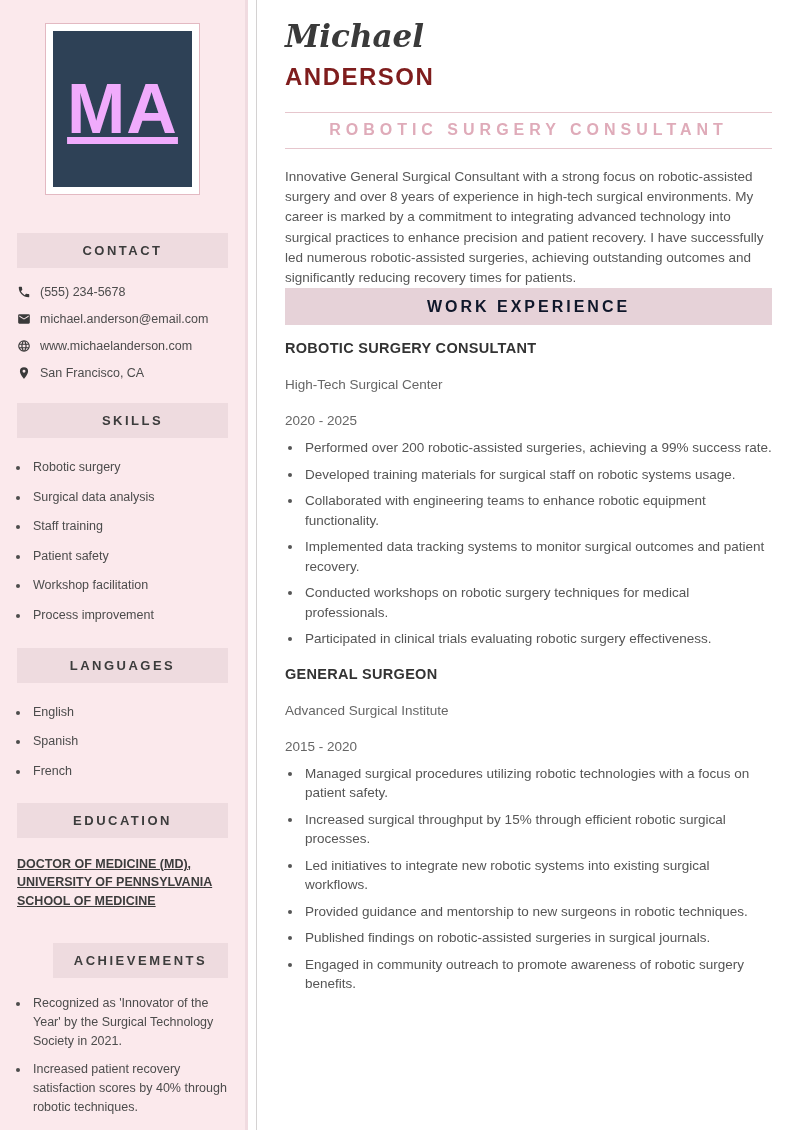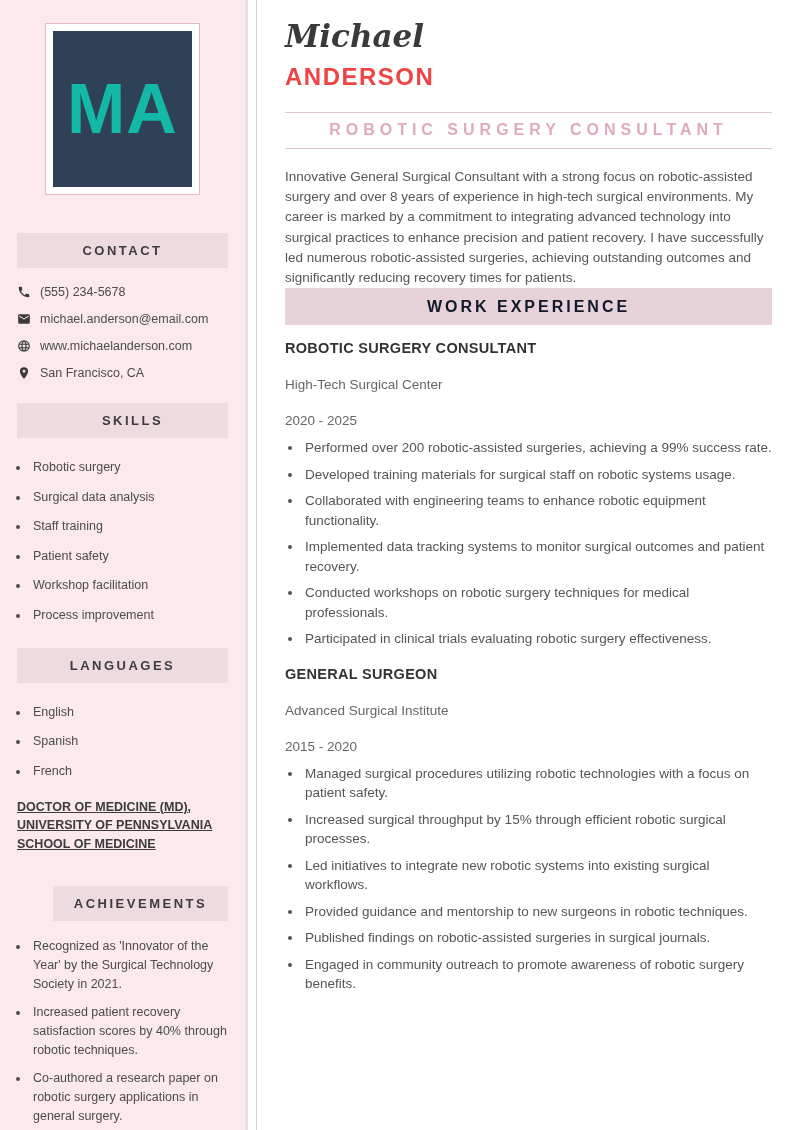--- a/index.html
+++ b/index.html
@@ -32,25 +32,26 @@
     background: #ffffff;
     border: 1px solid #e3b9c2;
     padding: 7px;
   }
   .monogram-box {
     width: 100%; height: 100%;
     background: #2e4156;
     display: flex; align-items: center; justify-content: center;
   }
   .monogram-box span {
-    color: #14b8a6;
+    color: #f0abfc;
     font-size: 70px;
     font-weight: 600;
     letter-spacing: 1px;
     font-family: "Liberation Sans", sans-serif;
+    text-decoration: underline;
   }
   .side-section { padding: 0 17px; }
   .side-band {
     background: #eedbdf;
     height: 35px;
     display: flex; align-items: center; justify-content: center;
     font-size: 13px;
     font-weight: bold;
     letter-spacing: 2.5px;
     color: #3c3c3c;
@@ -109,21 +110,21 @@
     font-style: italic;
     font-weight: 600;
     font-size: 31px;
     line-height: 52px;
     color: #3a3a3a;
   }
   .name-last {
     font-size: 24px;
     font-weight: bold;
     letter-spacing: 1.5px;
-    color: #ef4444;
+    color: #7f1d1d;
     margin-top: 1px;
   }
   .title-block {
     margin-top: 21px;
     border-top: 1px solid #e6c6cd;
     border-bottom: 1px solid #e6c6cd;
     padding: 8px 0 9px 0;
   }
   .job-title-banner {
     text-align: center;
@@ -239,20 +240,21 @@
     <div class="side-band languages-band">LANGUAGES</div>
     <ul class="side-list">
 
     <li>English</li>
         <li>Spanish</li>
         <li>French</li>
       </ul>
   </div>
 
   <div class="side-section">
+    <div class="side-band education-band">EDUCATION</div>
     <p class="education-text">DOCTOR OF MEDICINE (MD), UNIVERSITY OF PENNSYLVANIA SCHOOL OF MEDICINE</p>
   </div>
 
   <div class="side-section">
     <div class="side-band achievements-band">ACHIEVEMENTS</div>
     <ul class="side-list achieve-list">
 
     <li>Recognized as 'Innovator of the Year' by the Surgical Technology Society in 2021.</li>
         <li>Increased patient recovery satisfaction scores by 40% through robotic techniques.</li>
         <li>Co-authored a research paper on robotic surgery applications in general surgery.</li>

